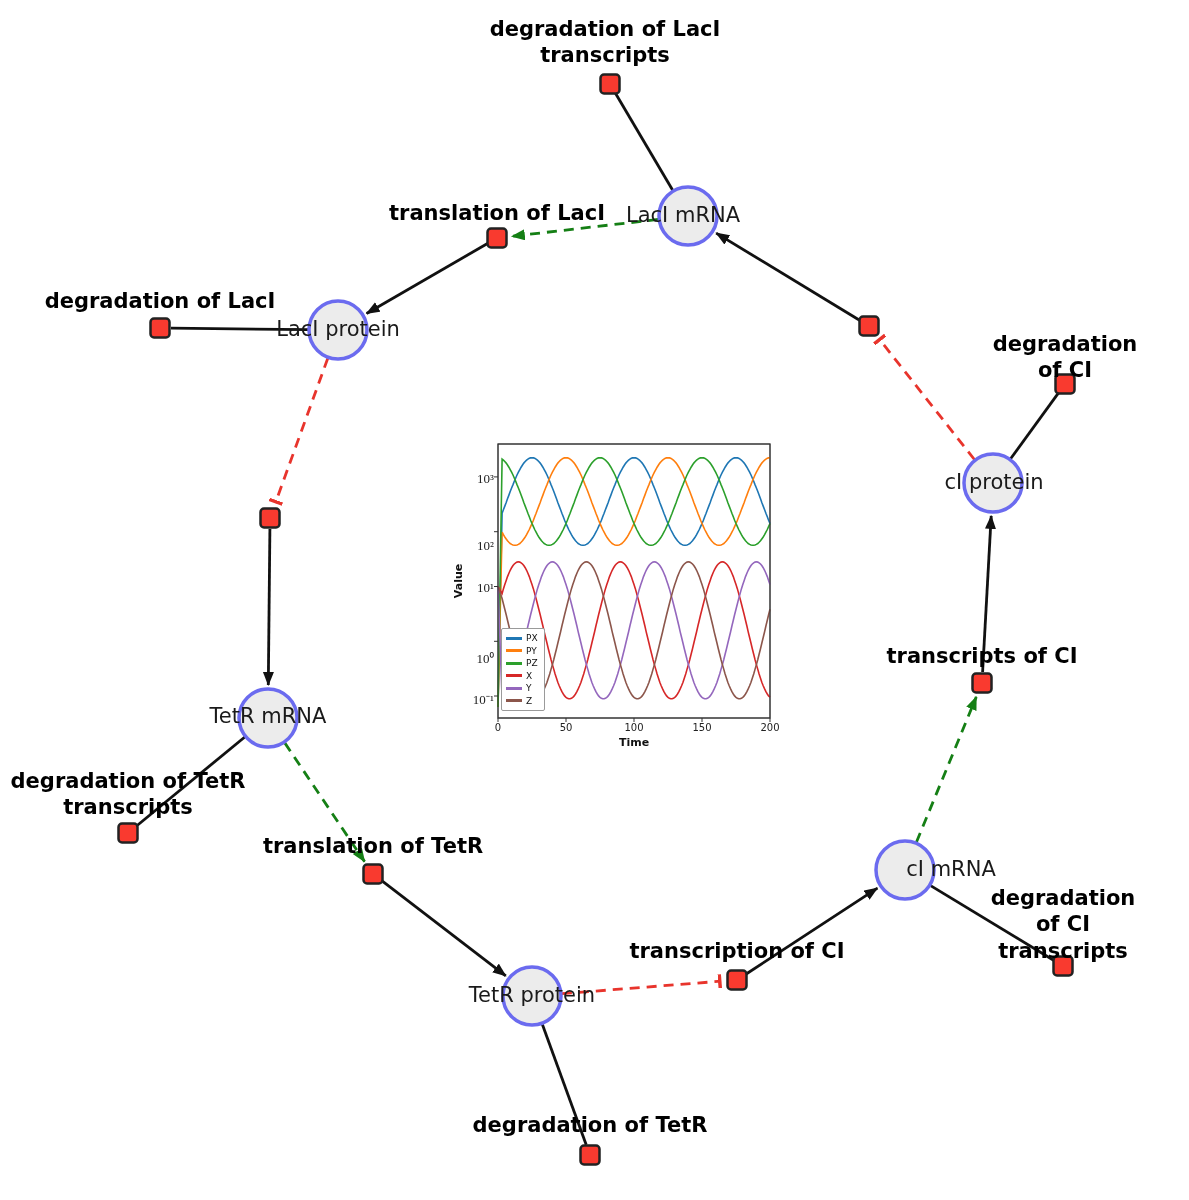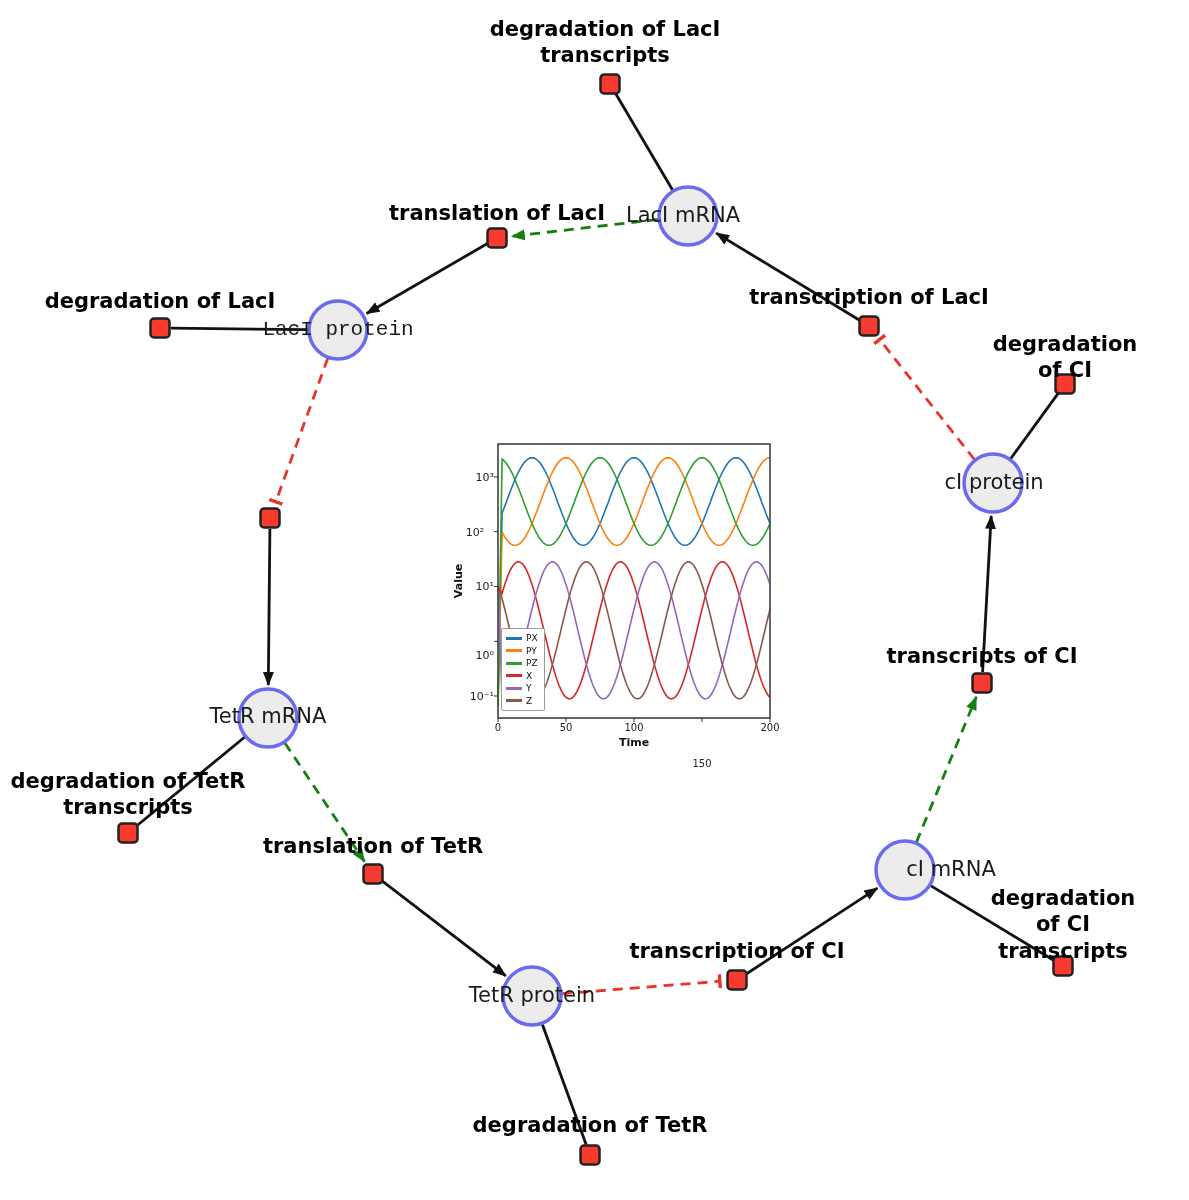--- a/index.html
+++ b/index.html
@@ -13,21 +13,21 @@
   .reaction-square{fill:#f93a2f;stroke:#222;stroke-width:2.5;}
   .lbl{position:absolute;transform:translate(-50%,-50%);text-align:center;}
   .species-label{font-size:21px;font-weight:400;color:#1a1a1a;white-space:nowrap;}
   .reaction-label{font-size:21px;font-weight:700;color:#000;white-space:pre-line;line-height:1.25;}
   
   #chart{position:absolute;left:448px;top:430px;width:348px;height:340px;background:#fff;}
   #chart svg{position:absolute;left:0;top:0;}
   .plot-frame{fill:#fff;stroke:#333;stroke-width:1;}
   .tick{stroke:#333;stroke-width:1;}
   .curve{fill:none;stroke-width:1.6;}
-  .ytick-label{position:absolute;left:8px;width:38px;text-align:right;font-size:11px;color:#222;}
+  .ytick-label{position:absolute;left:8px;width:38px;text-align:right;font-size:13px;color:#222;font-family:Liberation Serif, serif;}
   .xtick-label{position:absolute;width:30px;text-align:center;font-size:10px;color:#222;top:292px;}
   .axis-title{position:absolute;font-size:11px;font-weight:700;color:#111;}
   #ylab{left:10px;top:151px;transform:translate(-50%,-50%) rotate(-90deg);}
   #xlab{left:186px;top:312px;transform:translate(-50%,-50%);}
   #legend{position:absolute;left:53px;top:198px;background:#fff;border:1px solid #9a9a9a;border-radius:2px;padding:3px 6px 3px 4px;}
   .legend-entry{display:flex;align-items:center;height:12.5px;}
   .legend-swatch{width:16px;height:3px;margin-right:4px;flex:0 0 auto;}
   .legend-name{font-size:9px;color:#111;white-space:nowrap;text-align:right;}
 </style>
 </head>
@@ -85,30 +85,29 @@
 
     <circle class="species-circle" cx="688" cy="216" r="29"></circle>
     <circle class="species-circle" cx="338" cy="330" r="29"></circle>
     <circle class="species-circle" cx="268" cy="718" r="29"></circle>
     <circle class="species-circle" cx="532" cy="996" r="29"></circle>
     <circle class="species-circle" cx="905" cy="870" r="29"></circle>
     <circle class="species-circle" cx="993" cy="483" r="29"></circle>
   </svg>
 
   <div class="lbl species-label" style="left:683px;top:215px;">LacI mRNA</div>
-  <div class="lbl species-label" style="left:338px;top:329px;font-family:Liberation Mono, monospace;">LacI protein</div>
+  <div class="lbl species-label" style="left:338px;top:329px;">LacI protein</div>
   <div class="lbl species-label" style="left:268px;top:716px;">TetR mRNA</div>
   <div class="lbl species-label" style="left:532px;top:995px;">TetR protein</div>
   <div class="lbl species-label" style="left:905px;top:869px;margin-left:46px;">cI mRNA</div>
   <div class="lbl species-label" style="left:994px;top:482px;">cI protein</div>
 
   <div class="lbl reaction-label" style="left:605px;top:42px;">degradation of LacI
 transcripts</div>
   <div class="lbl reaction-label" style="left:497px;top:213px;">translation of LacI</div>
-  <div class="lbl reaction-label" style="left:869px;top:297px;">transcription of LacI</div>
   <div class="lbl reaction-label" style="left:160px;top:301px;">degradation of LacI</div>
   <div class="lbl reaction-label" style="left:128px;top:794px;">degradation of TetR
 transcripts</div>
   <div class="lbl reaction-label" style="left:373px;top:846px;text-align:right;">translation of TetR</div>
   <div class="lbl reaction-label" style="left:590px;top:1125px;">degradation of TetR</div>
   <div class="lbl reaction-label" style="left:737px;top:951px;">transcription of CI</div>
   <div class="lbl reaction-label" style="left:1063px;top:924px;">degradation of CI
 transcripts</div>
   <div class="lbl reaction-label" style="left:982px;top:656px;">transcripts of CI</div>
   <div class="lbl reaction-label" style="left:1065px;top:357px;">degradation of CI</div>
@@ -137,27 +136,27 @@
         <line class="tick" x1="-4" y1="87.7" x2="0" y2="87.7"></line>
         <line class="tick" x1="-4" y1="142.5" x2="0" y2="142.5"></line>
         <line class="tick" x1="-4" y1="197.3" x2="0" y2="197.3"></line>
         <line class="tick" x1="-4" y1="252" x2="0" y2="252"></line>
       </g>
     </svg>
 
     <div class="ytick-label" style="top:260px;">10⁻¹</div>
     <div class="ytick-label" style="top:219px;">10⁰</div>
     <div class="ytick-label" style="top:150px;">10¹</div>
-    <div class="ytick-label" style="top:96px;text-align:center;">10²</div>
+    <div class="ytick-label" style="top:108px;">10²</div>
     <div class="ytick-label" style="top:41px;">10³</div>
 
     <div class="xtick-label" style="left:35px;">0</div>
     <div class="xtick-label" style="left:103px;">50</div>
     <div class="xtick-label" style="left:171px;text-align:center;">100</div>
-    <div class="xtick-label" style="left:239px;margin-top:36px;">150</div>
+    <div class="xtick-label" style="left:239px;">150</div>
     <div class="xtick-label" style="left:307px;">200</div>
 
     <div id="ylab" class="axis-title">Value</div>
     <div id="xlab" class="axis-title">Time</div>
 
     <div id="legend">
       <div class="legend-entry">
         <div class="legend-swatch" style="background: rgb(31, 119, 180);"></div>
         <div class="legend-name">PX</div>
       </div>

